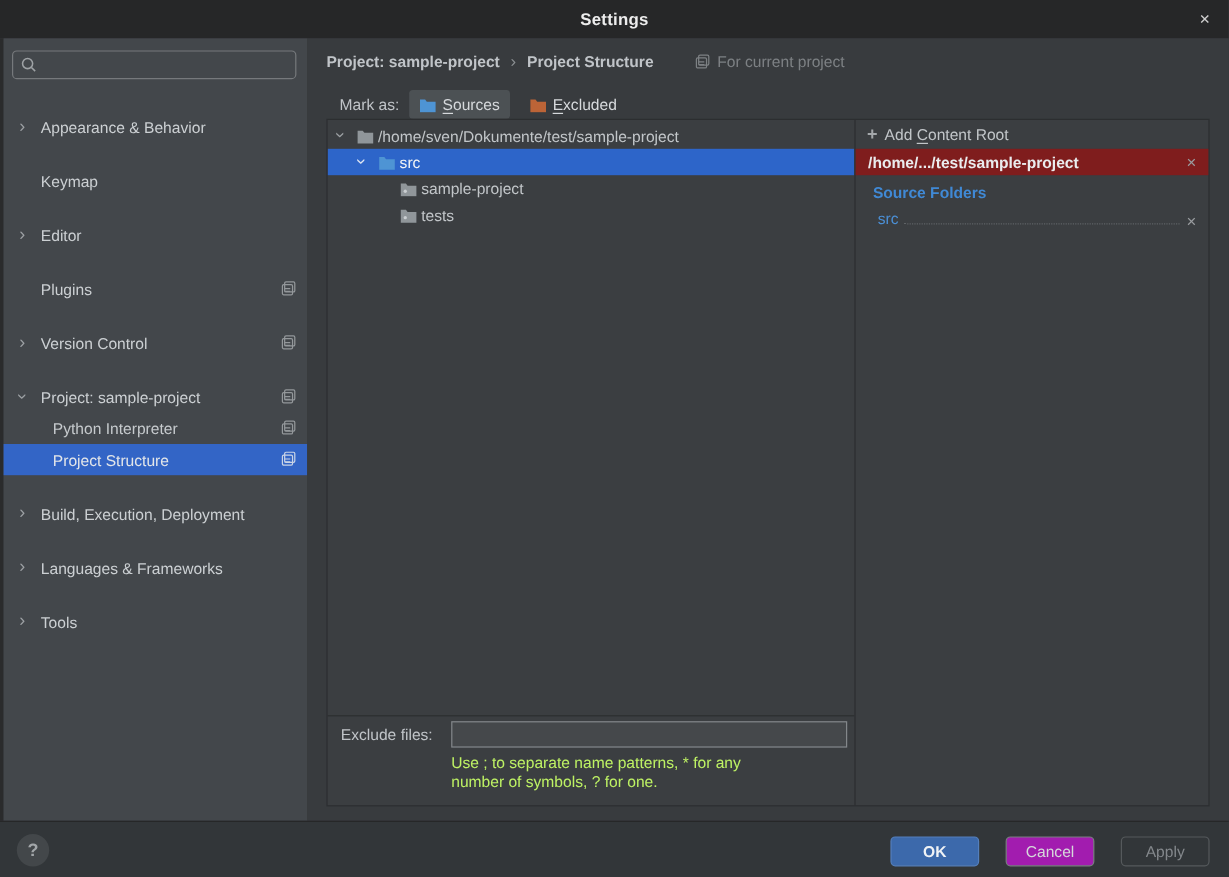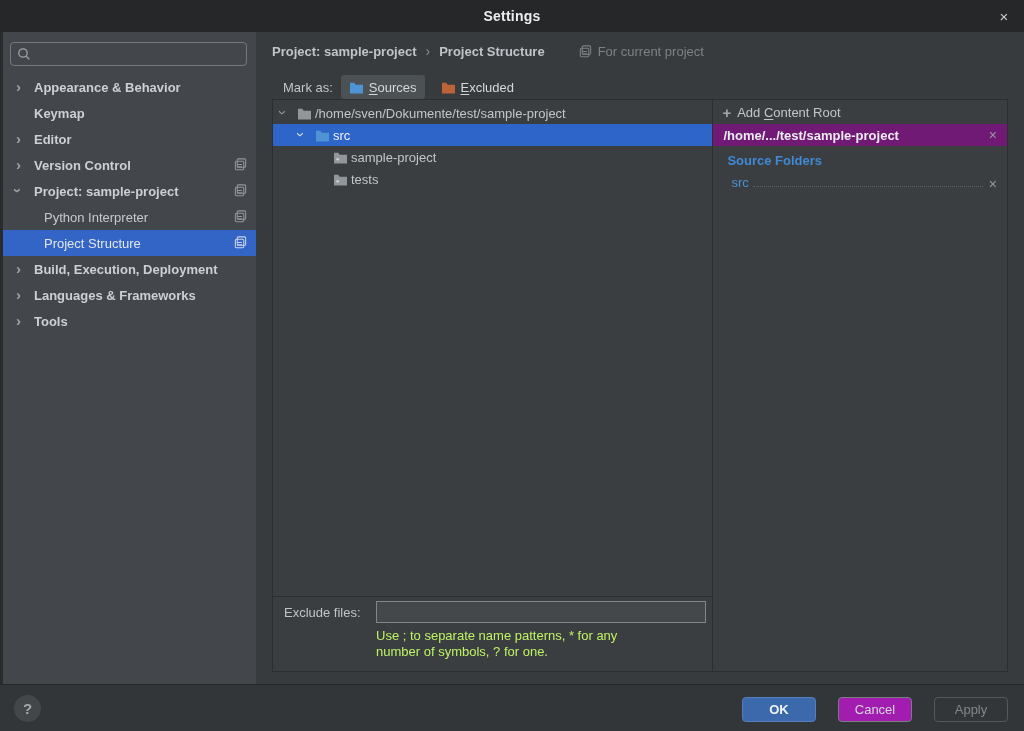--- a/index.html
+++ b/index.html
@@ -38,21 +38,21 @@
   .searchbox svg { flex:0 0 auto; }
   .searchbox input {
     flex:1; background:transparent; border:none; outline:none;
     color:#dcdfe1; font-family:inherit; font-size:13px; min-width:0;
   }
   .nav { position:absolute; left:0; top:42px; width:253px; }
   .nav-item {
     height:26px; display:flex; align-items:center; padding-left:13px;
     color:#ccd0d3; cursor:pointer; position:relative;
   }
-  .nav-item.bold { font-weight:bold; }
+  .nav-item.bold { font-weight:normal;margin-top:19px; }
   .nav-item.sub { padding-left:23px; font-weight:normal; color:#c6cacd; }
   .nav-item.selected { background:#3365c6; color:#e3e6e9; }
   .chev {
     display:inline-block; width:18px; color:#9da1a4; font-size:15px; line-height:1;
     flex:0 0 18px; text-align:left; position:relative; top:-1px;
   }
   .chev::before { content:"\203A"; display:inline-block; }
   .chev.exp::before { transform:rotate(90deg); }
   .chev.none::before { content:""; }
   .nav-badge { position:absolute; right:8px; top:5px; color:#94989b; }
@@ -98,21 +98,21 @@
   .hint { position:absolute; left:103px; color:#bef264; line-height:16px; }
   .hint.l1 { top:31px; } .hint.l2 { top:47px; }
   
   .right-col { width:295px; height:100%; border-left:1px solid #2c2e30; position:relative; }
   .addroot {
     position:absolute; left:0; top:0; width:100%; height:24px;
     display:flex; align-items:center; gap:6px; padding-left:9px; cursor:pointer; color:#c2c6c9;
   }
   .addroot .plus { color:#a4a8ab; font-size:15px; font-weight:bold; }
   .rootrow {
-    position:absolute; left:0; top:24px; width:100%; height:22px; background:#701a75;
+    position:absolute; left:0; top:24px; width:100%; height:22px; background:#7f1d1d;
     display:flex; align-items:center; padding:0 8px 0 10px; cursor:pointer;
   }
   .rootrow .path { font-weight:bold; color:#eaecee; flex:1; white-space:nowrap; overflow:hidden; }
   .xbtn { color:#9a9da0; font-size:14px; cursor:pointer; padding:0 2px; }
   .sf-title { position:absolute; left:14px; top:53px; font-weight:bold; color:#4089d5; }
   .sf-row {
     position:absolute; left:18px; right:8px; top:72px; height:20px;
     display:flex; align-items:flex-end; cursor:pointer;
   }
   .sf-row .sf-name { color:#4b8fd5; padding-bottom:2px; }
@@ -160,20 +160,32 @@
       <span class="chev"></span>
       <span>Appearance &amp; Behavior</span>
     </div>
     <div class="nav-item bold">
       <span class="chev none"></span>
       <span>Keymap</span>
     </div>
     <div class="nav-item bold">
       <span class="chev"></span>
       <span>Editor</span>
+    </div>
+    <div class="nav-item bold">
+      <span class="chev none"></span>
+      <span>Plugins</span>
+      <span class="nav-badge">
+        <svg width="15" height="15" viewBox="0 0 16 16" fill="none" stroke="currentColor" stroke-width="1.1">
+          <rect x="4.5" y="2" width="9" height="9" rx="1.2"></rect>
+          <rect x="2.5" y="4.5" width="9" height="9" rx="1.2"></rect>
+          <line x1="4.5" y1="8" x2="9.5" y2="8"></line>
+            <line x1="4.5" y1="10.5" x2="9.5" y2="10.5"></line>
+        </svg>
+      </span>
     </div>
     <div class="nav-item bold">
       <span class="chev"></span>
       <span>Version Control</span>
       <span class="nav-badge">
         <svg width="15" height="15" viewBox="0 0 16 16" fill="none" stroke="currentColor" stroke-width="1.1">
           <rect x="4.5" y="2" width="9" height="9" rx="1.2"></rect>
           <rect x="2.5" y="4.5" width="9" height="9" rx="1.2"></rect>
           <line x1="4.5" y1="8" x2="9.5" y2="8"></line>
             <line x1="4.5" y1="10.5" x2="9.5" y2="10.5"></line>

